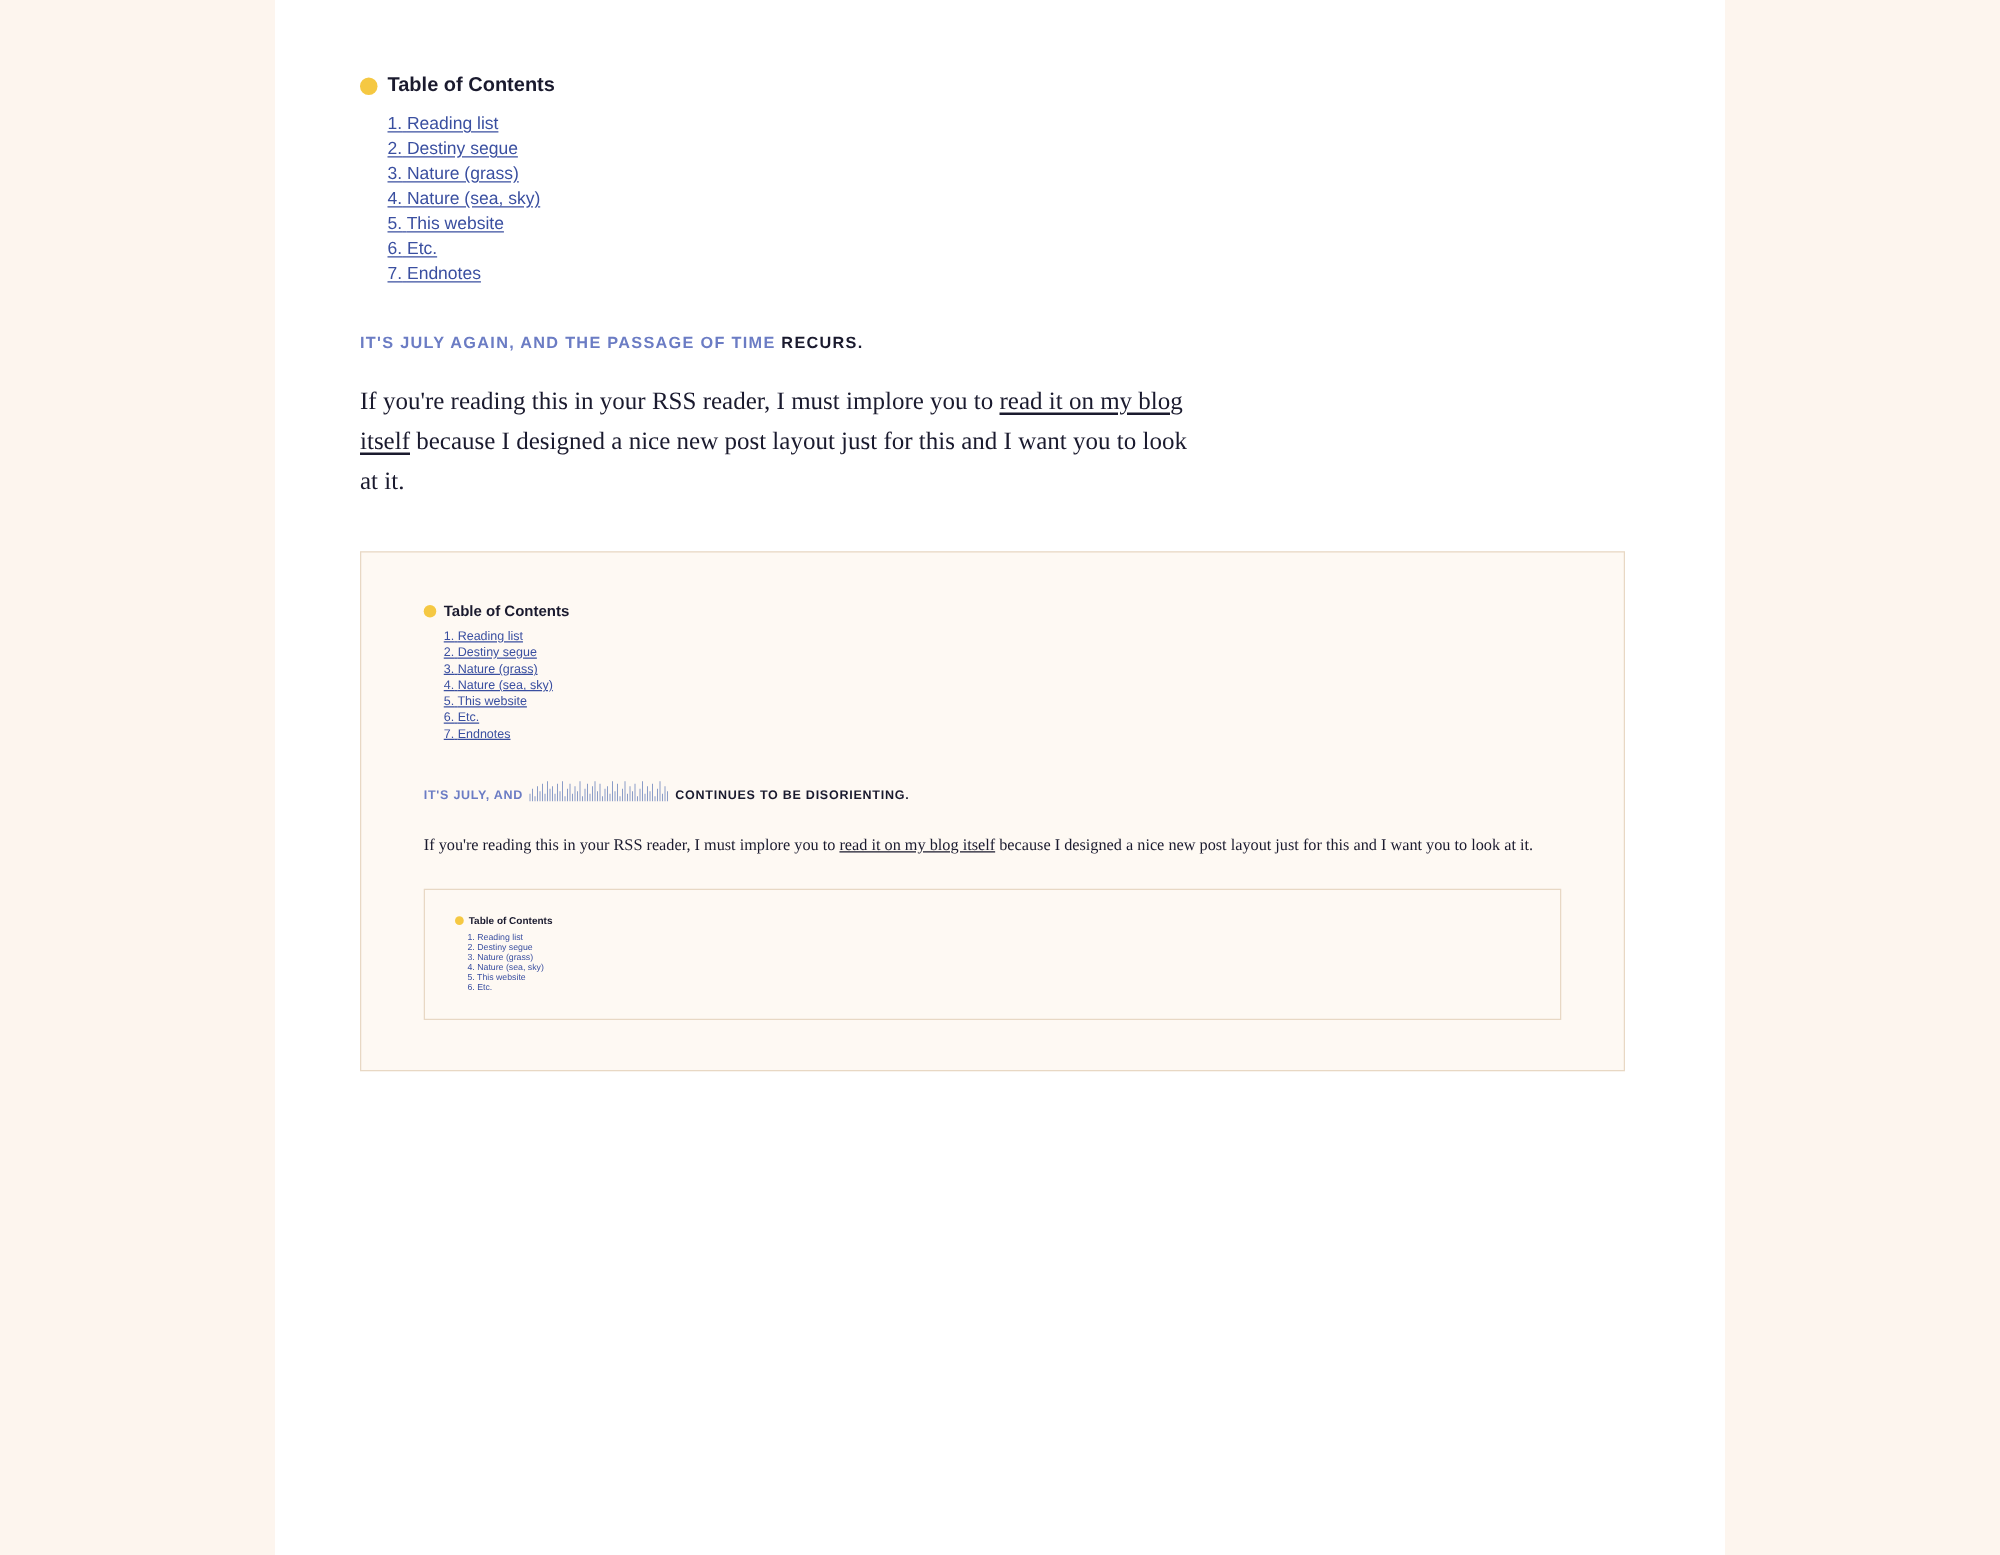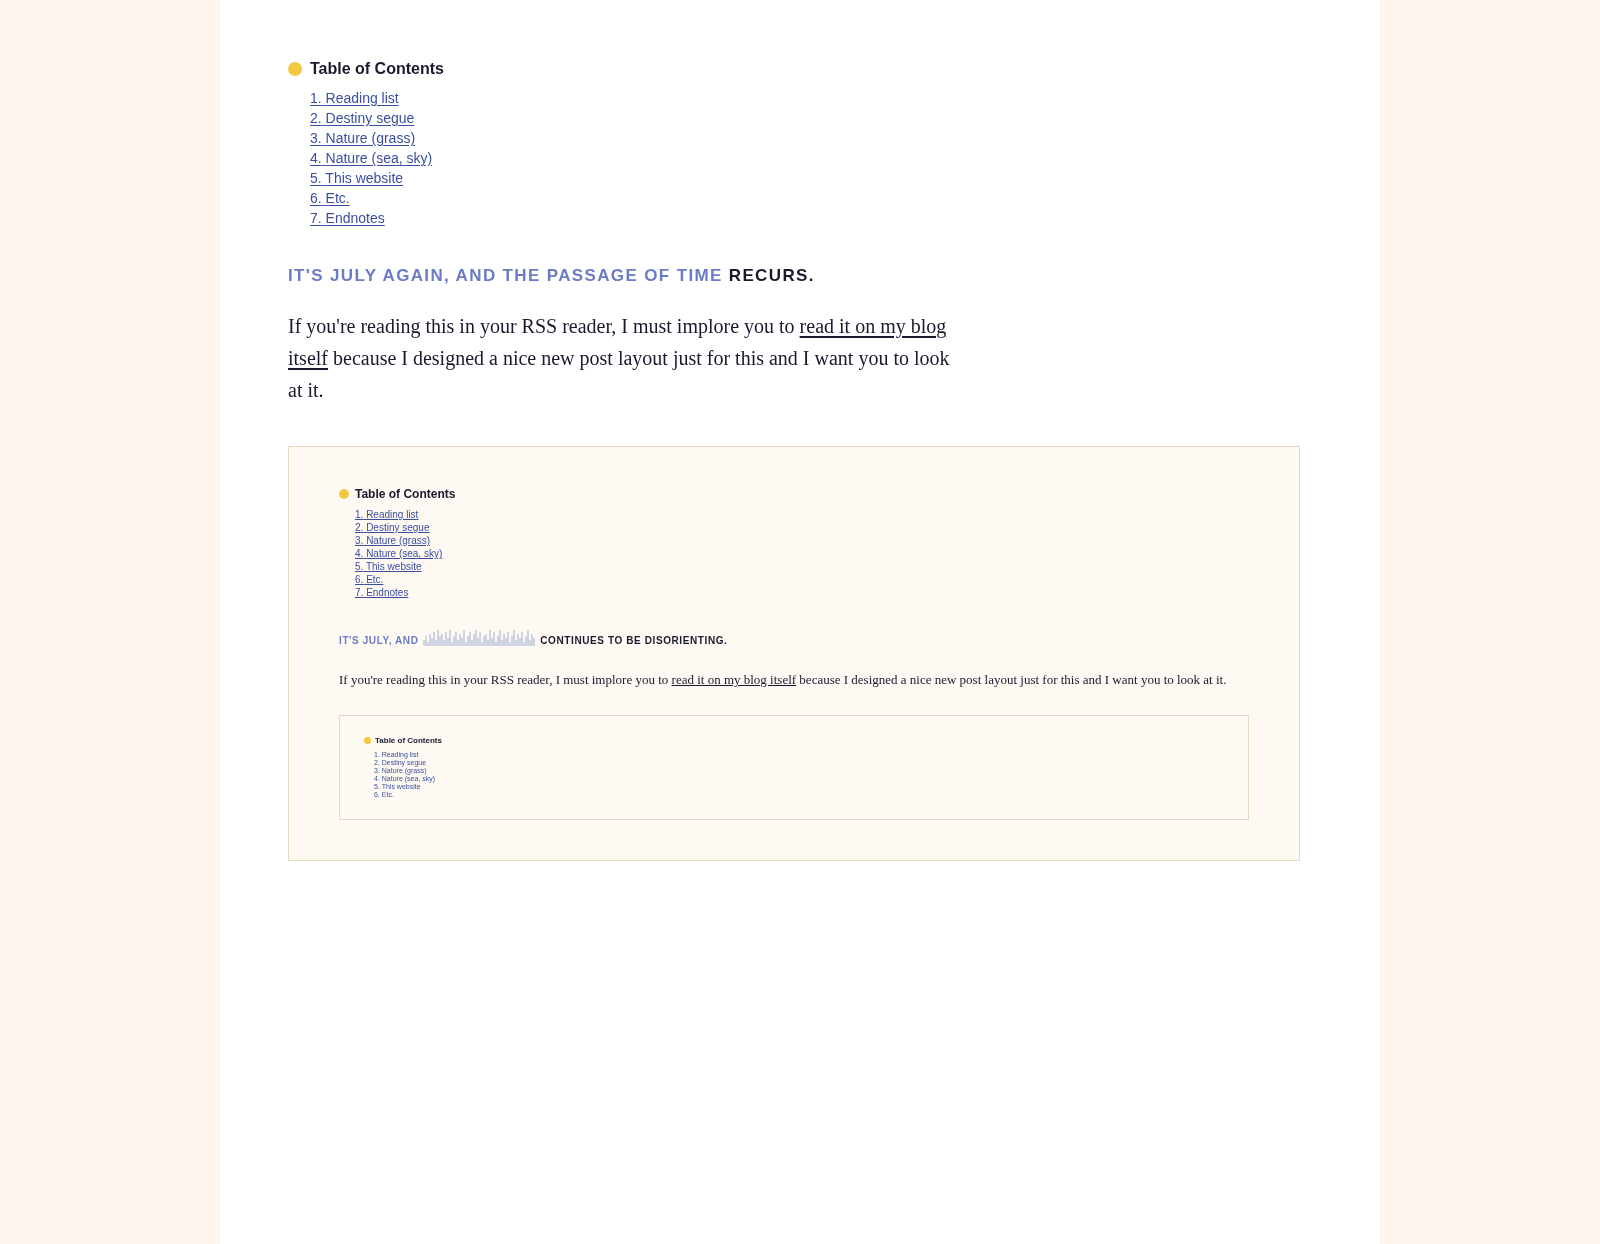--- a/index.html
+++ b/index.html
@@ -59,21 +59,21 @@
 
     .toc-list li a {
       color: #3a4fa0;
       text-decoration: underline;
       text-underline-offset: 2px;
     }
 
     
     .section-heading {
       font-family: Arial, Helvetica, sans-serif;
-      font-size: 17px;
+      font-size: 13px;
       font-weight: 700;
       letter-spacing: 0.08em;
       text-transform: uppercase;
       margin-bottom: 24px;
       margin-top: 40px;
     }
 
     .section-heading .colored {
       color: #6b7cc4;
     }

